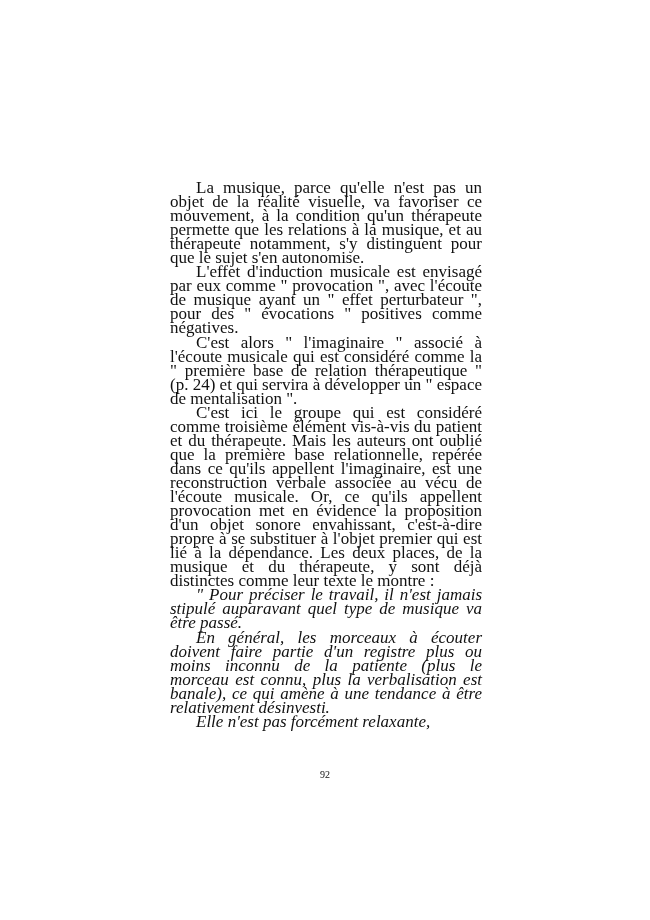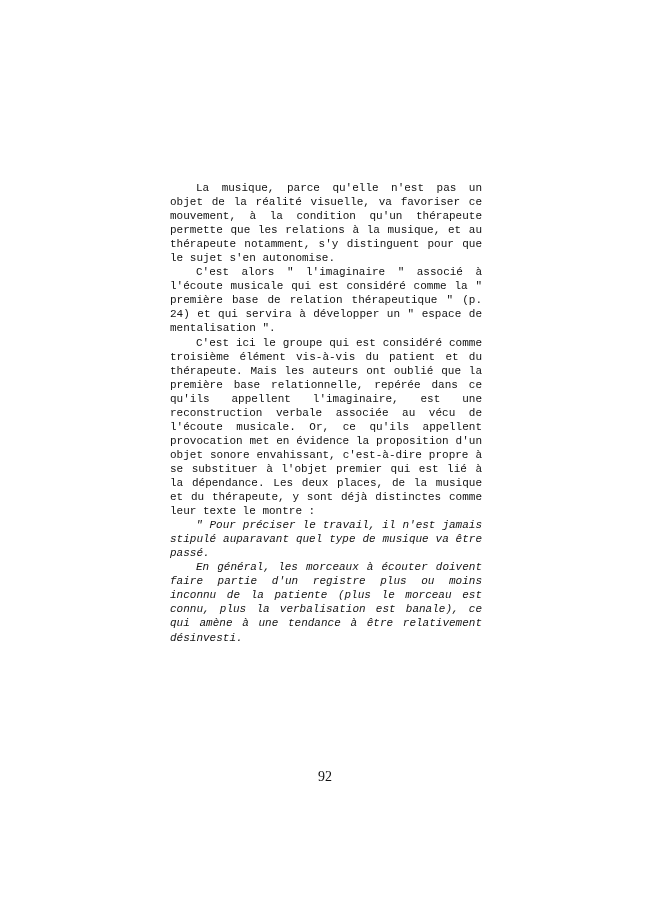--- a/index.html
+++ b/index.html
@@ -1,28 +1,30 @@
 <!DOCTYPE html>
 <html><head>
 <meta charset="utf-8">
 <style>
   html, body { margin:0; padding:0; background:#ffffff; }
   body { width:650px; height:920px; position:relative; overflow:hidden; }
   .page { position:absolute; left:170px; top:181px; width:312px;
-    font-family:Liberation Mono, monospace; font-size:11px; line-height:14.05px; color:#111; }
+    font-family:Liberation Serif, serif; font-size:17px; line-height:14.05px; color:#111; }
   .p { margin:0; text-align:justify; text-indent:26px; }
   .p.gap { margin-top:0; }
   .it { font-style:italic; }
   .pagenum { position:absolute; top:769px; left:0; width:650px; text-align:center;
-    font-family:"Liberation Serif", serif; font-size:14px; color:#111; }
+    font-family:"Liberation Serif", serif; font-size:10px; color:#111; }
 </style>
 </head>
 <body>
 
 <div class="page">
   <p class="p">La musique, parce qu'elle n'est pas un objet de la réalité visuelle, va favoriser ce mouvement, à la condition qu'un thérapeute permette que les relations à la musique, et au thérapeute notamment, s'y distinguent pour que le sujet s'en autonomise.</p>
+  <p class="p">L'effet d'induction musicale est envisagé par eux comme " provocation ", avec l'écoute de musique ayant un " effet perturbateur ", pour des " évocations " positives comme négatives.</p>
   <p class="p">C'est alors " l'imaginaire " associé à l'écoute musicale qui est considéré comme la " première base de relation thérapeutique " (p. 24) et qui servira à développer un " espace de mentalisation ".</p>
   <p class="p gap">C'est ici le groupe qui est considéré comme  troisième élément vis-à-vis du patient et du thérapeute. Mais les auteurs ont oublié que la première base relationnelle, repérée dans ce qu'ils appellent l'imaginaire, est une reconstruction verbale associée au vécu de l'écoute musicale. Or, ce qu'ils appellent provocation met en évidence la proposition d'un objet sonore envahissant, c'est-à-dire propre à se substituer à l'objet premier qui est lié à la dépendance. Les deux places, de la musique et du thérapeute, y sont déjà distinctes comme leur texte le montre :</p>
   <p class="p it">" Pour préciser le travail, il n'est jamais stipulé auparavant quel type de musique va être passé.</p>
   <p class="p it">En général, les morceaux à écouter doivent faire partie d'un registre plus ou moins inconnu de la patiente (plus le morceau est connu, plus la verbalisation est banale), ce qui amène à une tendance à être relativement désinvesti.</p>
+  <p class="p it">Elle n'est pas forcément relaxante,</p>
 </div>
 
 <div class="pagenum">92</div>
 
 </body></html>

